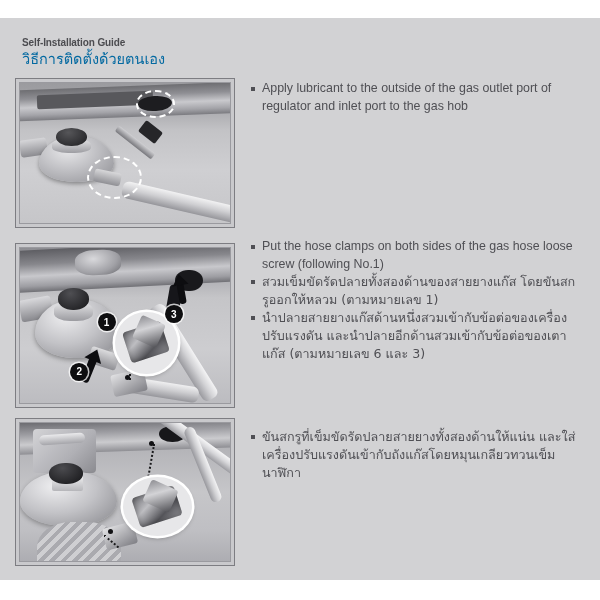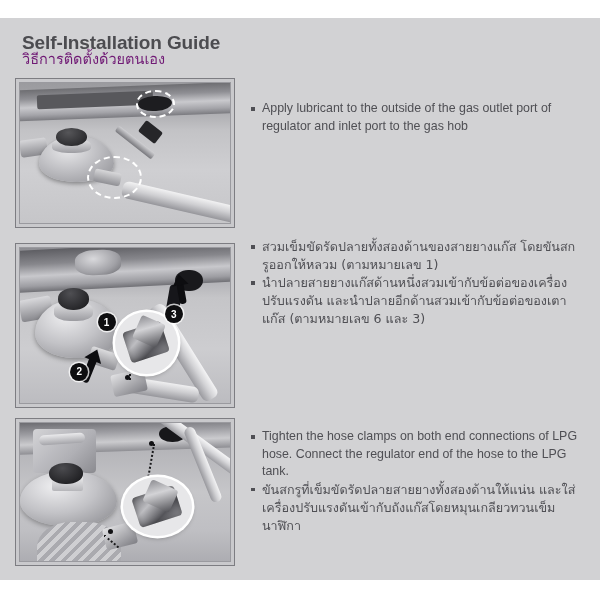--- a/index.html
+++ b/index.html
@@ -24,31 +24,31 @@
   }
 
   
   .header {
     position: absolute;
     left: 22px;
     top: 16px;
     width: 400px;
   }
   .title-en {
-    font-size: 19px;
+    font-size: 10px;
     font-weight: bold;
     color: #4c4c50;
     letter-spacing: -0.1px;
     line-height: 17px;
     white-space: nowrap;
   }
   .title-th {
     font-size: 14.5px;
     font-weight: normal;
-    color: #701a75;
+    color: #0369a1;
     line-height: 18px;
     white-space: nowrap;
     margin-top: -1px;
   }
 
   
   .panel {
     position: absolute;
     left: 15px;
     border: 1px solid #7d7d82;
@@ -382,21 +382,21 @@
   #p3-lead-b { left: 43%; top: 78%; width: 2px; height: 14%; border-top: none; border-left: 2px dotted #1a1a1c; transform: rotate(-50deg); }
   #p3-dot-a { left: 61.5%; top: 13%; }
   #p3-dot-b { left: 42%;   top: 77%; }
 
   
   .textcol {
     position: absolute;
     left: 251px;
     width: 330px;
   }
-  #text1 { top: 62px; margin-top: 20px; }
+  #text1 { top: 62px; }
   #text2 { top: 220px; }
   #text3 { top: 410px; }
 
   ul.bullets {
     list-style: none;
     margin: 0;
     padding: 0;
   }
   ul.bullets li {
     position: relative;
@@ -517,25 +517,25 @@
   </div>
 
   <div class="textcol" id="text1">
     <ul class="bullets">
       <li class="en">Apply lubricant to the outside of the gas outlet port of regulator and inlet port to the gas hob</li>
     </ul>
   </div>
 
   <div class="textcol" id="text2">
     <ul class="bullets">
+      <li class="en">Put the hose clamps on both sides of the gas hose loose screw (following No.1)</li>
       <li class="th">สวมเข็มขัดรัดปลายทั้งสองด้านของสายยางแก๊ส โดยขันสกรูออกให้หลวม (ตามหมายเลข 1)</li>
       <li class="th">นำปลายสายยางแก๊สด้านหนึ่งสวมเข้ากับข้อต่อของเครื่องปรับแรงดัน และนำปลายอีกด้านสวมเข้ากับข้อต่อของเตาแก๊ส (ตามหมายเลข 6 และ 3)</li>
     </ul>
   </div>
 
   <div class="textcol" id="text3">
     <ul class="bullets">
-      <li class="en">Tighten the hose clamps on both end connections of LPG hose. Connect the regulator end of the hose to the LPG tank.</li>
       <li class="th">ขันสกรูที่เข็มขัดรัดปลายสายยางทั้งสองด้านให้แน่น และใส่เครื่องปรับแรงดันเข้ากับถังแก๊สโดยหมุนเกลียวทวนเข็มนาฬิกา</li>
     </ul>
   </div>
 
 </div>
 
 </body></html>

